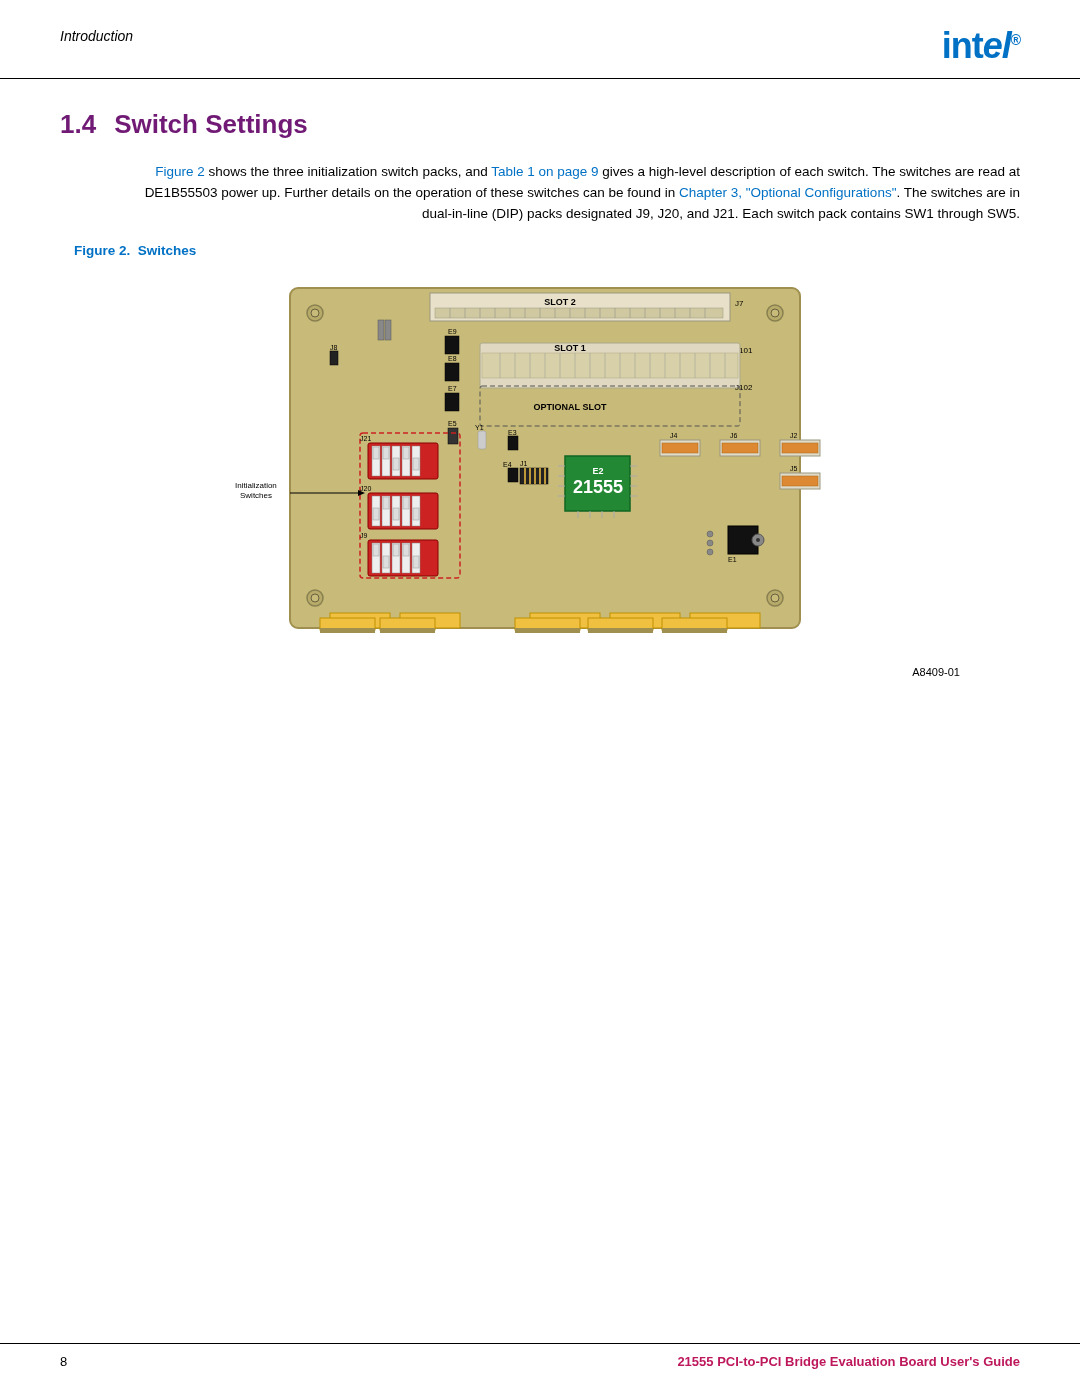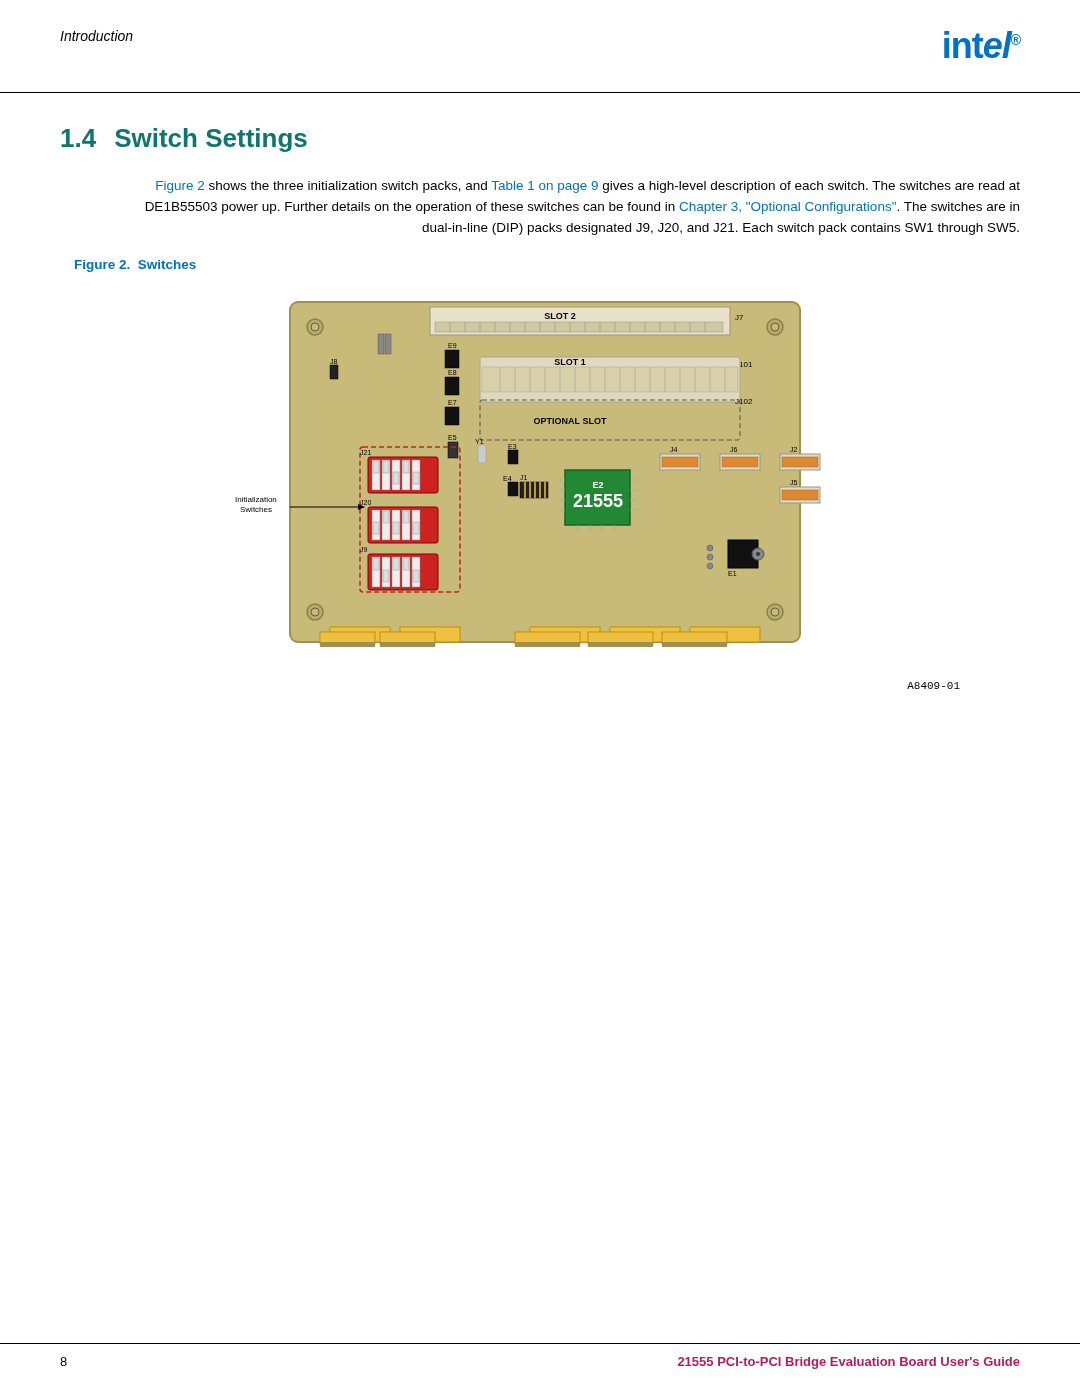--- a/index.html
+++ b/index.html
@@ -18,21 +18,21 @@
       min-height: 1397px;
       padding: 0;
       position: relative;
     }
 
     
     .header {
       display: flex;
       justify-content: space-between;
       align-items: flex-start;
-      padding: 28px 60px 28px 60px;
+      padding: 28px 60px 14px 60px;
       border-bottom: 1px solid #000;
       margin-bottom: 30px;
     }
 
     .header-title {
       font-style: italic;
       font-size: 14px;
       font-family: Arial, sans-serif;
       color: #000;
     }
@@ -52,21 +52,21 @@
 
     
     .main-content {
       padding: 0 60px;
     }
 
     .section-heading {
       font-family: Arial, sans-serif;
       font-size: 26px;
       font-weight: bold;
-      color: #0f766e;
+      color: #701a75;
       margin-bottom: 22px;
     }
 
     .section-heading .section-num {
       margin-right: 18px;
     }
 
     .body-text {
       font-family: Arial, sans-serif;
       font-size: 13.5px;
@@ -94,21 +94,21 @@
     
     .board-diagram {
       display: flex;
       justify-content: center;
       margin: 10px 0 8px 0;
       position: relative;
     }
 
     .diagram-note {
       text-align: right;
-      font-family: Liberation Mono, monospace;
+      font-family: Liberation Sans, sans-serif;
       font-size: 11px;
       color: #000;
       margin-right: 60px;
       margin-bottom: 10px;
     }
 
     
     .footer {
       position: absolute;
       bottom: 28px;

